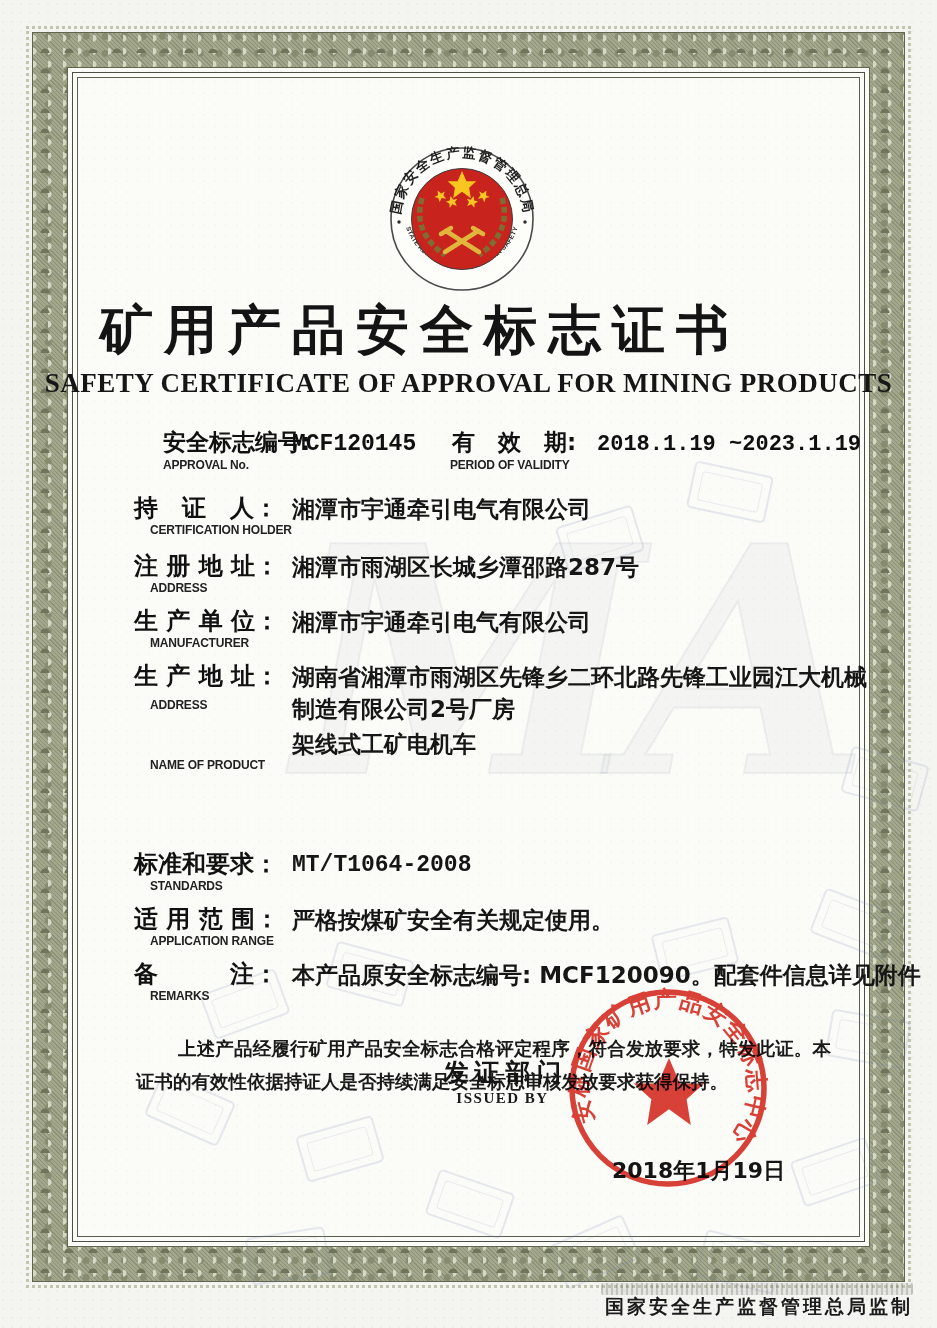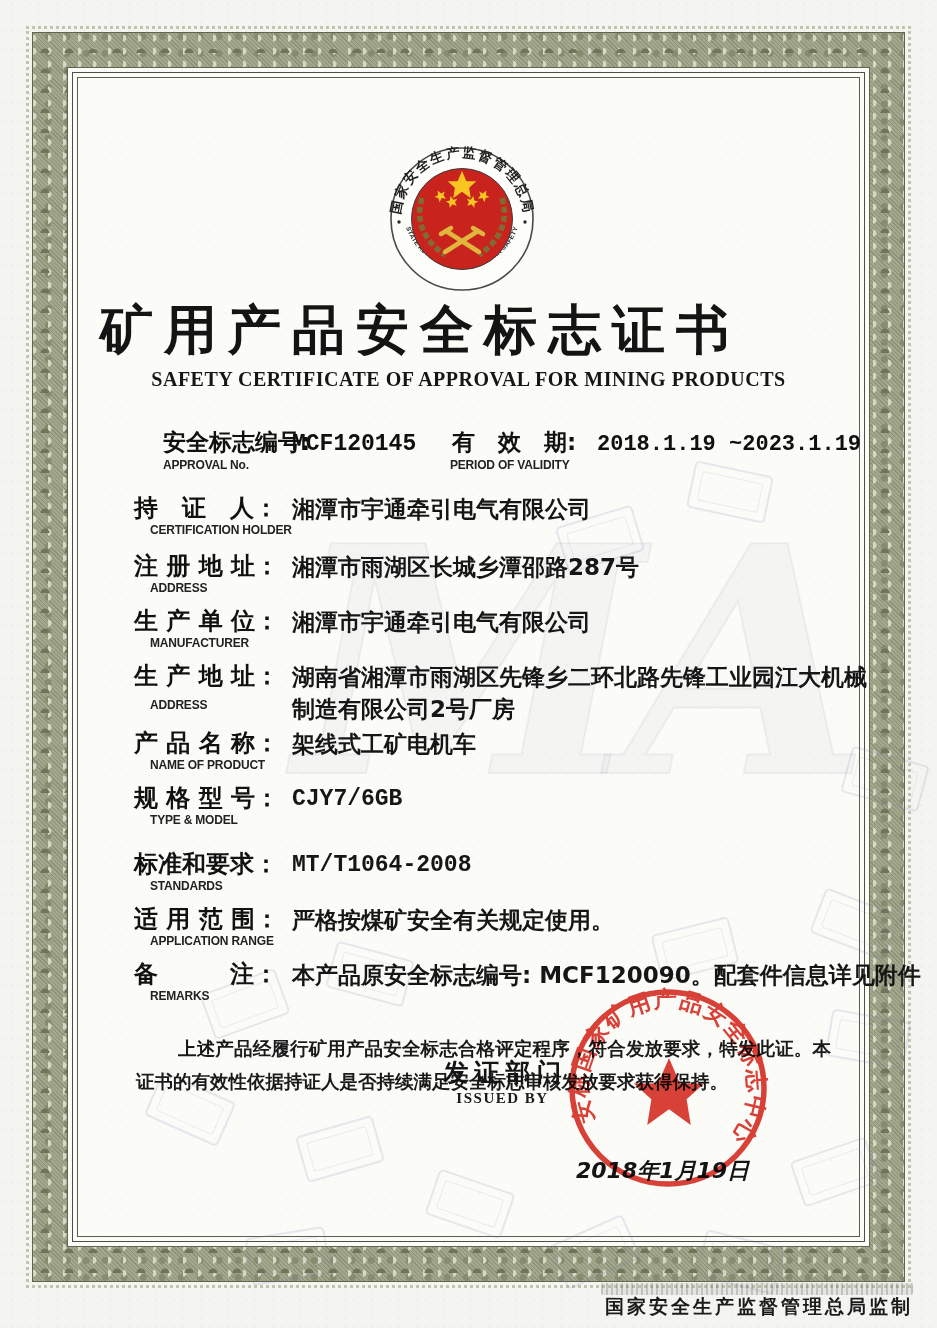--- a/index.html
+++ b/index.html
@@ -64,21 +64,21 @@
   .content{position:absolute;inset:0;z-index:4;color:#1d1d1d;}
   .emblem{position:absolute;left:389px;top:146px;}
   .title-cn{
     position:absolute;left:0;top:295px;width:829px;text-align:center;
     font-family:"Liberation Serif","DejaVu Serif",serif;
     font-weight:bold;font-size:53px;letter-spacing:11px;text-indent:11px;color:#141414;
   }
   .title-en{
     position:absolute;left:0;top:368px;width:937px;text-align:center;
     font-family:"Liberation Serif","DejaVu Serif",serif;
-    font-weight:bold;font-size:20px;letter-spacing:0.5px;color:#161616;
+    font-weight:bold;font-size:27px;letter-spacing:0.5px;color:#161616;
   }
   .lbl-cn{font-weight:bold;font-size:23px;color:#111;}
   .lbl-en{font-family:"Liberation Sans","DejaVu Sans",sans-serif;font-size:12px;font-weight:600;color:#222;letter-spacing:-0.2px;}
   .mono{font-family:"Liberation Mono","DejaVu Sans Mono",monospace;}
 
   .approval-label-cn{position:absolute;left:163px;top:427px;}
   .approval-label-en{position:absolute;left:163px;top:458px;}
   .approval-value{position:absolute;left:292px;top:431px;font-size:23px;font-weight:bold;color:#101010;}
   .validity-label-cn{position:absolute;left:452px;top:427px;}
   .validity-label-en{position:absolute;left:450px;top:458px;}
@@ -95,21 +95,21 @@
 
   .declaration{
     position:absolute;left:136px;top:1032px;width:695px;
     font-size:18.5px;font-weight:600;line-height:33px;color:#1a1a1a;
     text-indent:42px;text-align:justify;
   }
   .issued{position:absolute;left:430px;top:1056px;width:145px;text-align:center;}
   .issued-cn{font-size:25px;font-weight:bold;letter-spacing:6px;text-indent:6px;color:#151515;}
   .issued-en{font-family:"Liberation Serif","DejaVu Serif",serif;font-size:15px;font-weight:bold;letter-spacing:1.5px;margin-top:1px;color:#1a1a1a;}
   .stamp{position:absolute;left:553px;top:973px;z-index:5;mix-blend-mode:multiply;opacity:0.88;}
-  .issue-date{position:absolute;left:576px;top:1156px;z-index:6;font-size:22px;font-weight:bold;color:#141414;font-style:italic;}
+  .issue-date{position:absolute;left:612px;top:1156px;z-index:6;font-size:22px;font-weight:bold;color:#141414;}
 
   .footer-bar{
     position:absolute;left:601px;top:1283px;width:312px;height:12px;z-index:4;border-radius:2px;
     background:repeating-linear-gradient(90deg, rgba(95,95,90,0.45) 0 2px, rgba(170,170,162,0.28) 2px 5px);
     opacity:0.75;
   }
   .footer-text{
     position:absolute;right:24px;top:1294px;z-index:4;
     font-size:19px;font-weight:bold;letter-spacing:3px;color:#1b1b1b;
   }
@@ -231,28 +231,22 @@
       <span class="flabel-cn">生 产 单 位：</span>
       <div class="flabel-en lbl-en">MANUFACTURER</div>
       <div class="fvalue">湘潭市宇通牵引电气有限公司</div>
     </div>
     <div class="frow" style="top:660px">
       <span class="flabel-cn">生 产 地 址：</span>
       <div class="flabel-en lbl-en" style="top:38px">ADDRESS</div>
       <div class="fvalue">湖南省湘潭市雨湖区先锋乡二环北路先锋工业园江大机械制造有限公司2号厂房</div>
     </div>
     <div class="frow" style="top:727px">
-      <span class="flabel-cn">产 品 名 称：</span>
       <div class="flabel-en lbl-en">NAME OF PRODUCT</div>
       <div class="fvalue">架线式工矿电机车</div>
-    </div>
-    <div class="frow" style="top:782px">
-      <span class="flabel-cn">规 格 型 号：</span>
-      <div class="flabel-en lbl-en">TYPE &amp; MODEL</div>
-      <div class="fvalue mono" style="font-weight:bold">CJY7/6GB</div>
     </div>
     <div class="frow" style="top:848px">
       <span class="flabel-cn">标准和要求：</span>
       <div class="flabel-en lbl-en">STANDARDS</div>
       <div class="fvalue mono" style="font-weight:bold">MT/T1064-2008</div>
     </div>
     <div class="frow" style="top:903px">
       <span class="flabel-cn">适 用 范 围：</span>
       <div class="flabel-en lbl-en">APPLICATION RANGE</div>
       <div class="fvalue">严格按煤矿安全有关规定使用。</div>

